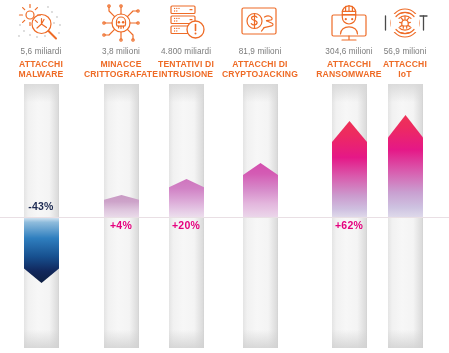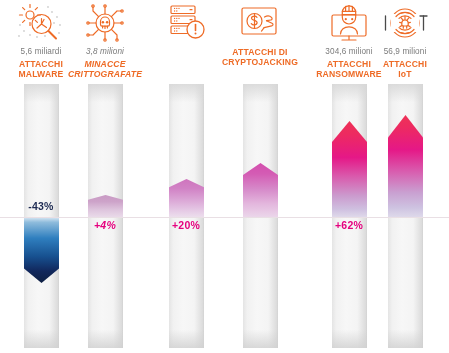--- a/index.html
+++ b/index.html
@@ -6,21 +6,21 @@
   body{
     width:449px;height:353px;position:relative;overflow:hidden;
     font-family:"Liberation Sans","DejaVu Sans",sans-serif;
     -webkit-font-smoothing:antialiased;
   }
 
   .chart{position:absolute;inset:0;}
 
   
   .col{position:absolute;top:0;width:74px;height:353px;}
-  .col-0{left:4px;}  .col-1{left:68px;font-style:italic;} .col-2{left:149px;}
+  .col-0{left:4px;}  .col-1{left:84px;} .col-2{left:149px;}
   .col-3{left:223px;} .col-4{left:312px;} .col-5{left:368px;}
 
   
   .icon-wrap{
     position:absolute;top:1px;left:0;width:74px;height:44px;
     display:flex;align-items:center;justify-content:center;
   }
   .icon-wrap svg{display:block;}
 
   
@@ -196,40 +196,46 @@
         </g>
         <g fill="#ffffff" stroke="#ee6b26" stroke-width="1.3">
           <circle cx="30.5" cy="26.5" r="8.5"></circle>
         </g>
         <g stroke="#ee6b26" stroke-width="1.6" stroke-linecap="round">
           <line x1="30.5" y1="21.5" x2="30.5" y2="27.5"></line>
         </g>
         <circle cx="30.5" cy="30.6" r="1" fill="#ee6b26"></circle>
       </svg>
     </div>
+    <div class="txt">
+      <span class="amount">4.800 miliardi</span>
+      <span class="title">TENTATIVI DI
+INTRUSIONE</span>
+    </div>
     <div class="track"></div>
     <div class="bar up" style="height:38px;background:linear-gradient(to bottom,#cf74bd 0%,#d182c5 25%,#dba6d6 55%,#e6cce6 85%,#ecdeec 100%);"></div>
     <div class="pct below">+20%</div>
   </div>
 
   <div class="col col-3">
     <div class="icon-wrap">
       <svg width="42" height="40" viewBox="0 0 42 40">
         <g fill="none" stroke="#ee6b26" stroke-width="1.2" stroke-linecap="round" stroke-linejoin="round">
           <rect x="3" y="5" width="34" height="26" rx="1.5"></rect>
           <circle cx="15.5" cy="18" r="7.5"></circle>
           <path d="M18 14.3 a3.1 3.1 0 0 0 -2.6 -1.2 c-1.8 0 -2.9 .9 -2.9 2.1 c0 2.8 5.6 1.5 5.6 4.4 c0 1.3 -1.2 2.3 -3 2.3 a3.3 3.3 0 0 1 -2.8 -1.3"></path>
           <line x1="15.5" y1="10.6" x2="15.5" y2="25.4"></line>
           <path d="M25.5 14 c2.5 -1.6 5.5 -1.2 7 .4 c1 1.1 .6 2.4 -.6 2.6 l-4.4 .7"></path>
           <path d="M27.5 17.7 l5.5 2.6 c1.4 .7 1.3 2.2 -.3 2.6 l-7.6 1.8"></path>
           <path d="M25.1 24.7 l-2.6 3.4"></path>
         </g>
       </svg>
     </div>
     <div class="txt">
+      <span class="amount">81,9 milioni</span>
       <span class="title">ATTACCHI DI
 CRYPTOJACKING</span>
     </div>
     <div class="track"></div>
     <div class="bar up" style="height:54px;background:linear-gradient(to bottom,#d44fae 0%,#d45cb4 20%,#d689c9 48%,#e3b6dd 75%,#ebd6ea 100%);"></div>
   </div>
 
   <div class="col col-4">
     <div class="icon-wrap">
       <svg width="40" height="40" viewBox="0 0 40 40">

